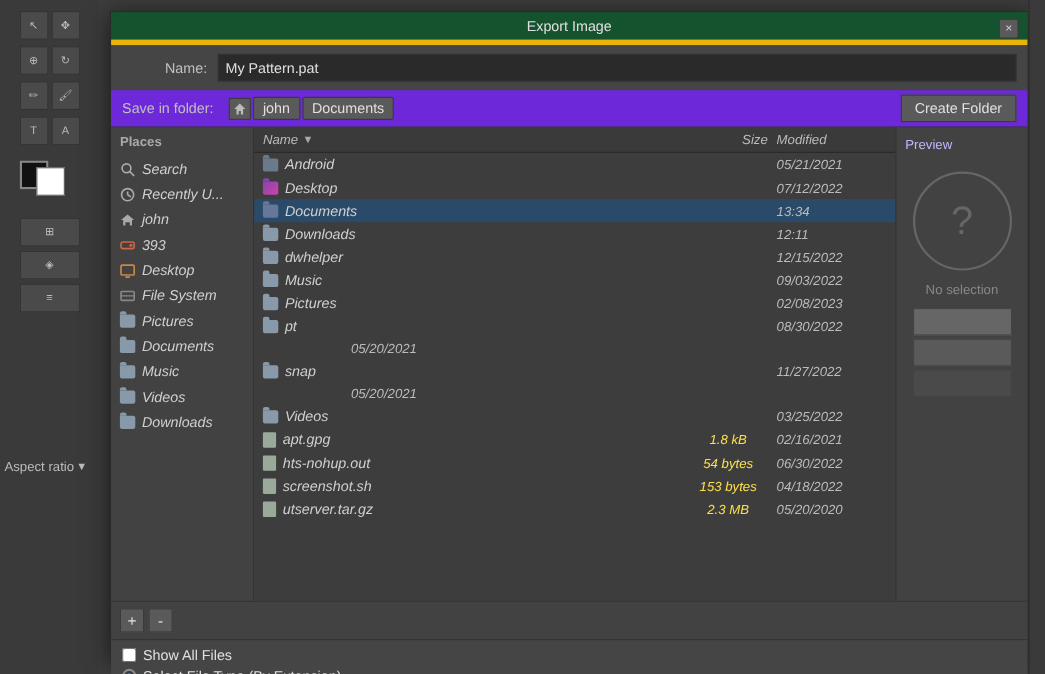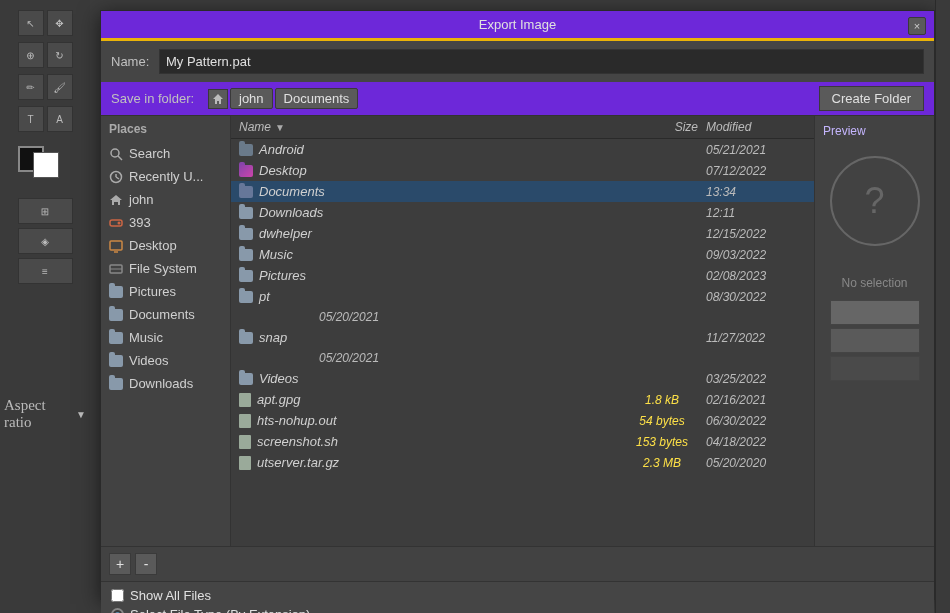--- a/index.html
+++ b/index.html
@@ -28,27 +28,27 @@
       left: 10px; top: 10px;
       width: 835px;
       height: 590px;
       background: #454545;
       border: 1px solid #2a2a2a;
       box-shadow: 0 4px 20px rgba(0,0,0,0.6);
     }
 
     
     .title-bar {
-      background: #6d28d9;
+      background: #14532d;
       height: 30px;
       display: flex;
       align-items: center;
       justify-content: center;
       position: relative;
-      border-bottom: 3px solid #eab308;
+      border-bottom: 5px solid #eab308;
     }
     .title-bar-title {
       font-size: 13px;
       color: #e0e0e0;
       font-weight: normal;
     }
     .close-btn {
       position: absolute;
       right: 8px; top: 6px;
       width: 18px; height: 18px;
@@ -61,20 +61,21 @@
       font-size: 11px;
     }
 
     
     .name-row {
       display: flex;
       align-items: center;
       padding: 8px 10px;
       gap: 8px;
       background: #454545;
+      margin-left: 39px;
     }
     .name-label {
       color: #c0c0c0;
       min-width: 40px;
     }
     .name-input {
       flex: 1;
       background: #2a2a2a;
       border: 1px solid #333;
       color: #e0e0e0;
@@ -143,20 +144,21 @@
       font-weight: bold;
     }
     .place-item {
       display: flex;
       align-items: center;
       padding: 4px 8px;
       gap: 6px;
       cursor: pointer;
       color: #d0d0d0;
       font-size: 13px;
+      font-style: italic;
     }
 
     
     .file-panel {
       flex: 1;
       display: flex;
       flex-direction: column;
       background: #3d3d3d;
       overflow: hidden;
       font-style: italic;
@@ -285,21 +287,21 @@
       margin: 10px auto;
     }
     .preview-question {
       font-size: 36px;
       color: #666;
     }
     .preview-no-selection {
       color: #888;
       font-size: 12px;
       text-align: left;
-      margin-top: 20px;
+      margin-top: 0;
     }
     .preview-thumbnails {
       margin-top: 10px;
       display: flex;
       flex-direction: column;
       gap: 3px;
     }
     .preview-thumb {
       width: 90px;
       height: 25px;
@@ -424,21 +426,21 @@
     <div style="width:26px;height:26px;background:#fff;border:1px solid #555;position:relative;top:6px;left:-14px;"></div>
   </div>
   <div style="margin-top:20px; display:flex; flex-direction:column; gap:4px; align-items:center;">
     <div class="tool-btn" style="width:55px;">⊞</div>
     <div class="tool-btn" style="width:55px;">◈</div>
     <div class="tool-btn" style="width:55px;">≡</div>
   </div>
 
   <div style="position:absolute; bottom:180px; left:0; width:90px; display:flex; align-items:center; gap:2px; padding:2px 4px; background:#3a3a3a;">
 
-    <span style="font-size:15px;color:#bbb;font-family:Liberation Serif, serif;">Aspect ratio</span>
+    <span style="font-size:12px;color:#bbb;">Aspect ratio</span>
     <span style="font-size:10px;color:#bbb;">▼</span>
   </div>
 </div>
 
 <div class="dialog-overlay">
   <div class="dialog">
 
     <div class="title-bar">
       <span class="title-bar-title">Export Image</span>
       <div class="close-btn">×</div>

